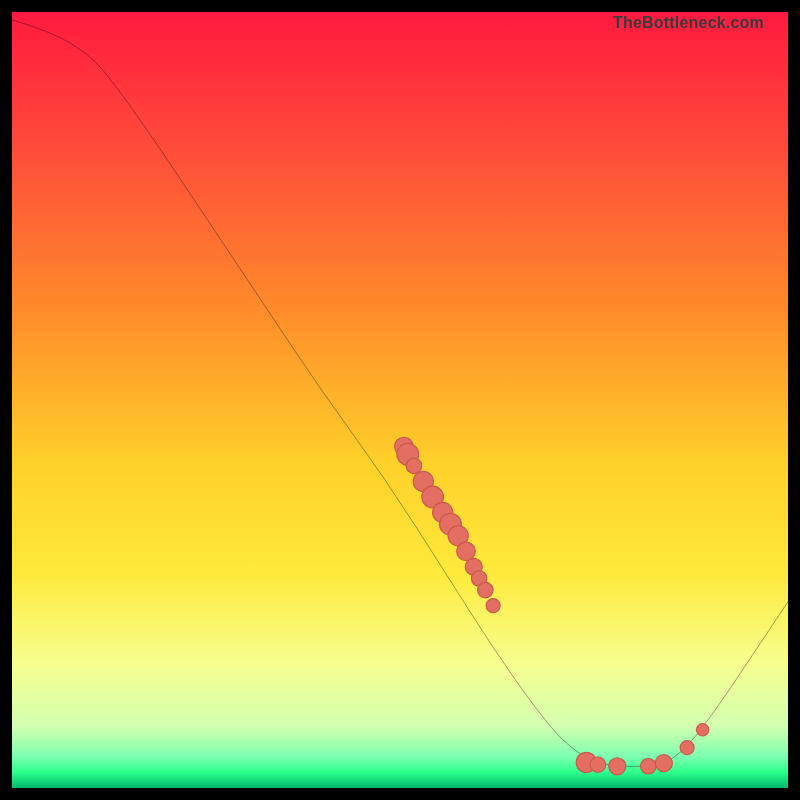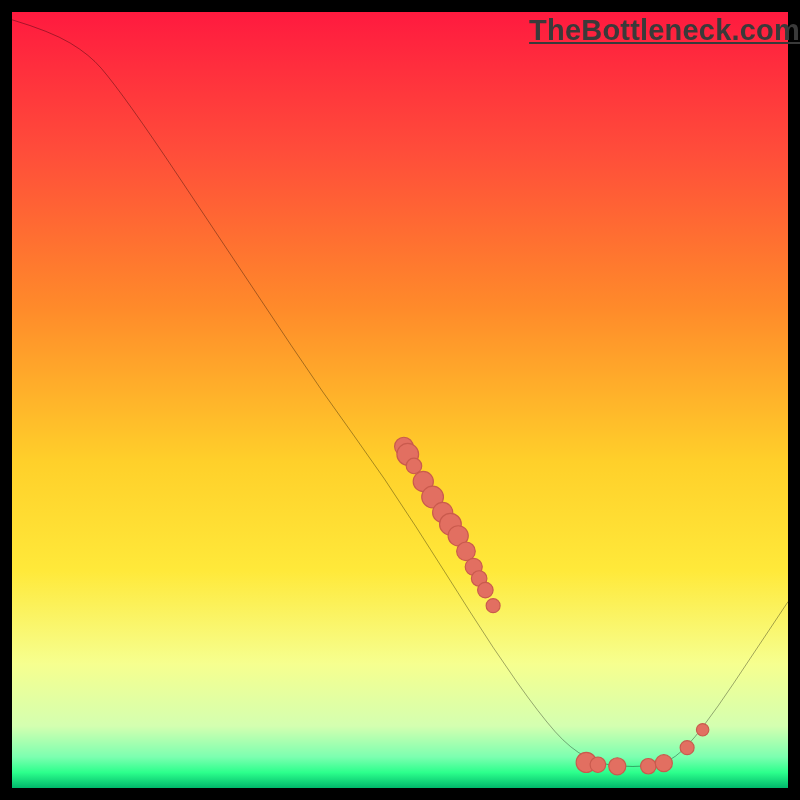--- a/index.html
+++ b/index.html
@@ -15,28 +15,27 @@
     top: 12px;
     left: 12px;
     width: 776px;
     height: 776px;
     box-sizing: border-box;
     border: 2px solid #000;
   }
   .watermark {
     position: absolute;
     top: 14px;
-    right: 0;
+    right: 36px;
     font-family: Arial, Helvetica, sans-serif;
-    font-size: 29px;
+    font-size: 16px;
     font-weight: bold;
     color: #3a3a3a;
     letter-spacing: 0.2px;
     user-select: none;
-    text-decoration: underline;
   }
   svg {
     position: absolute;
     top: 12px;
     left: 12px;
     width: 776px;
     height: 776px;
   }
 </style>
 </head>

